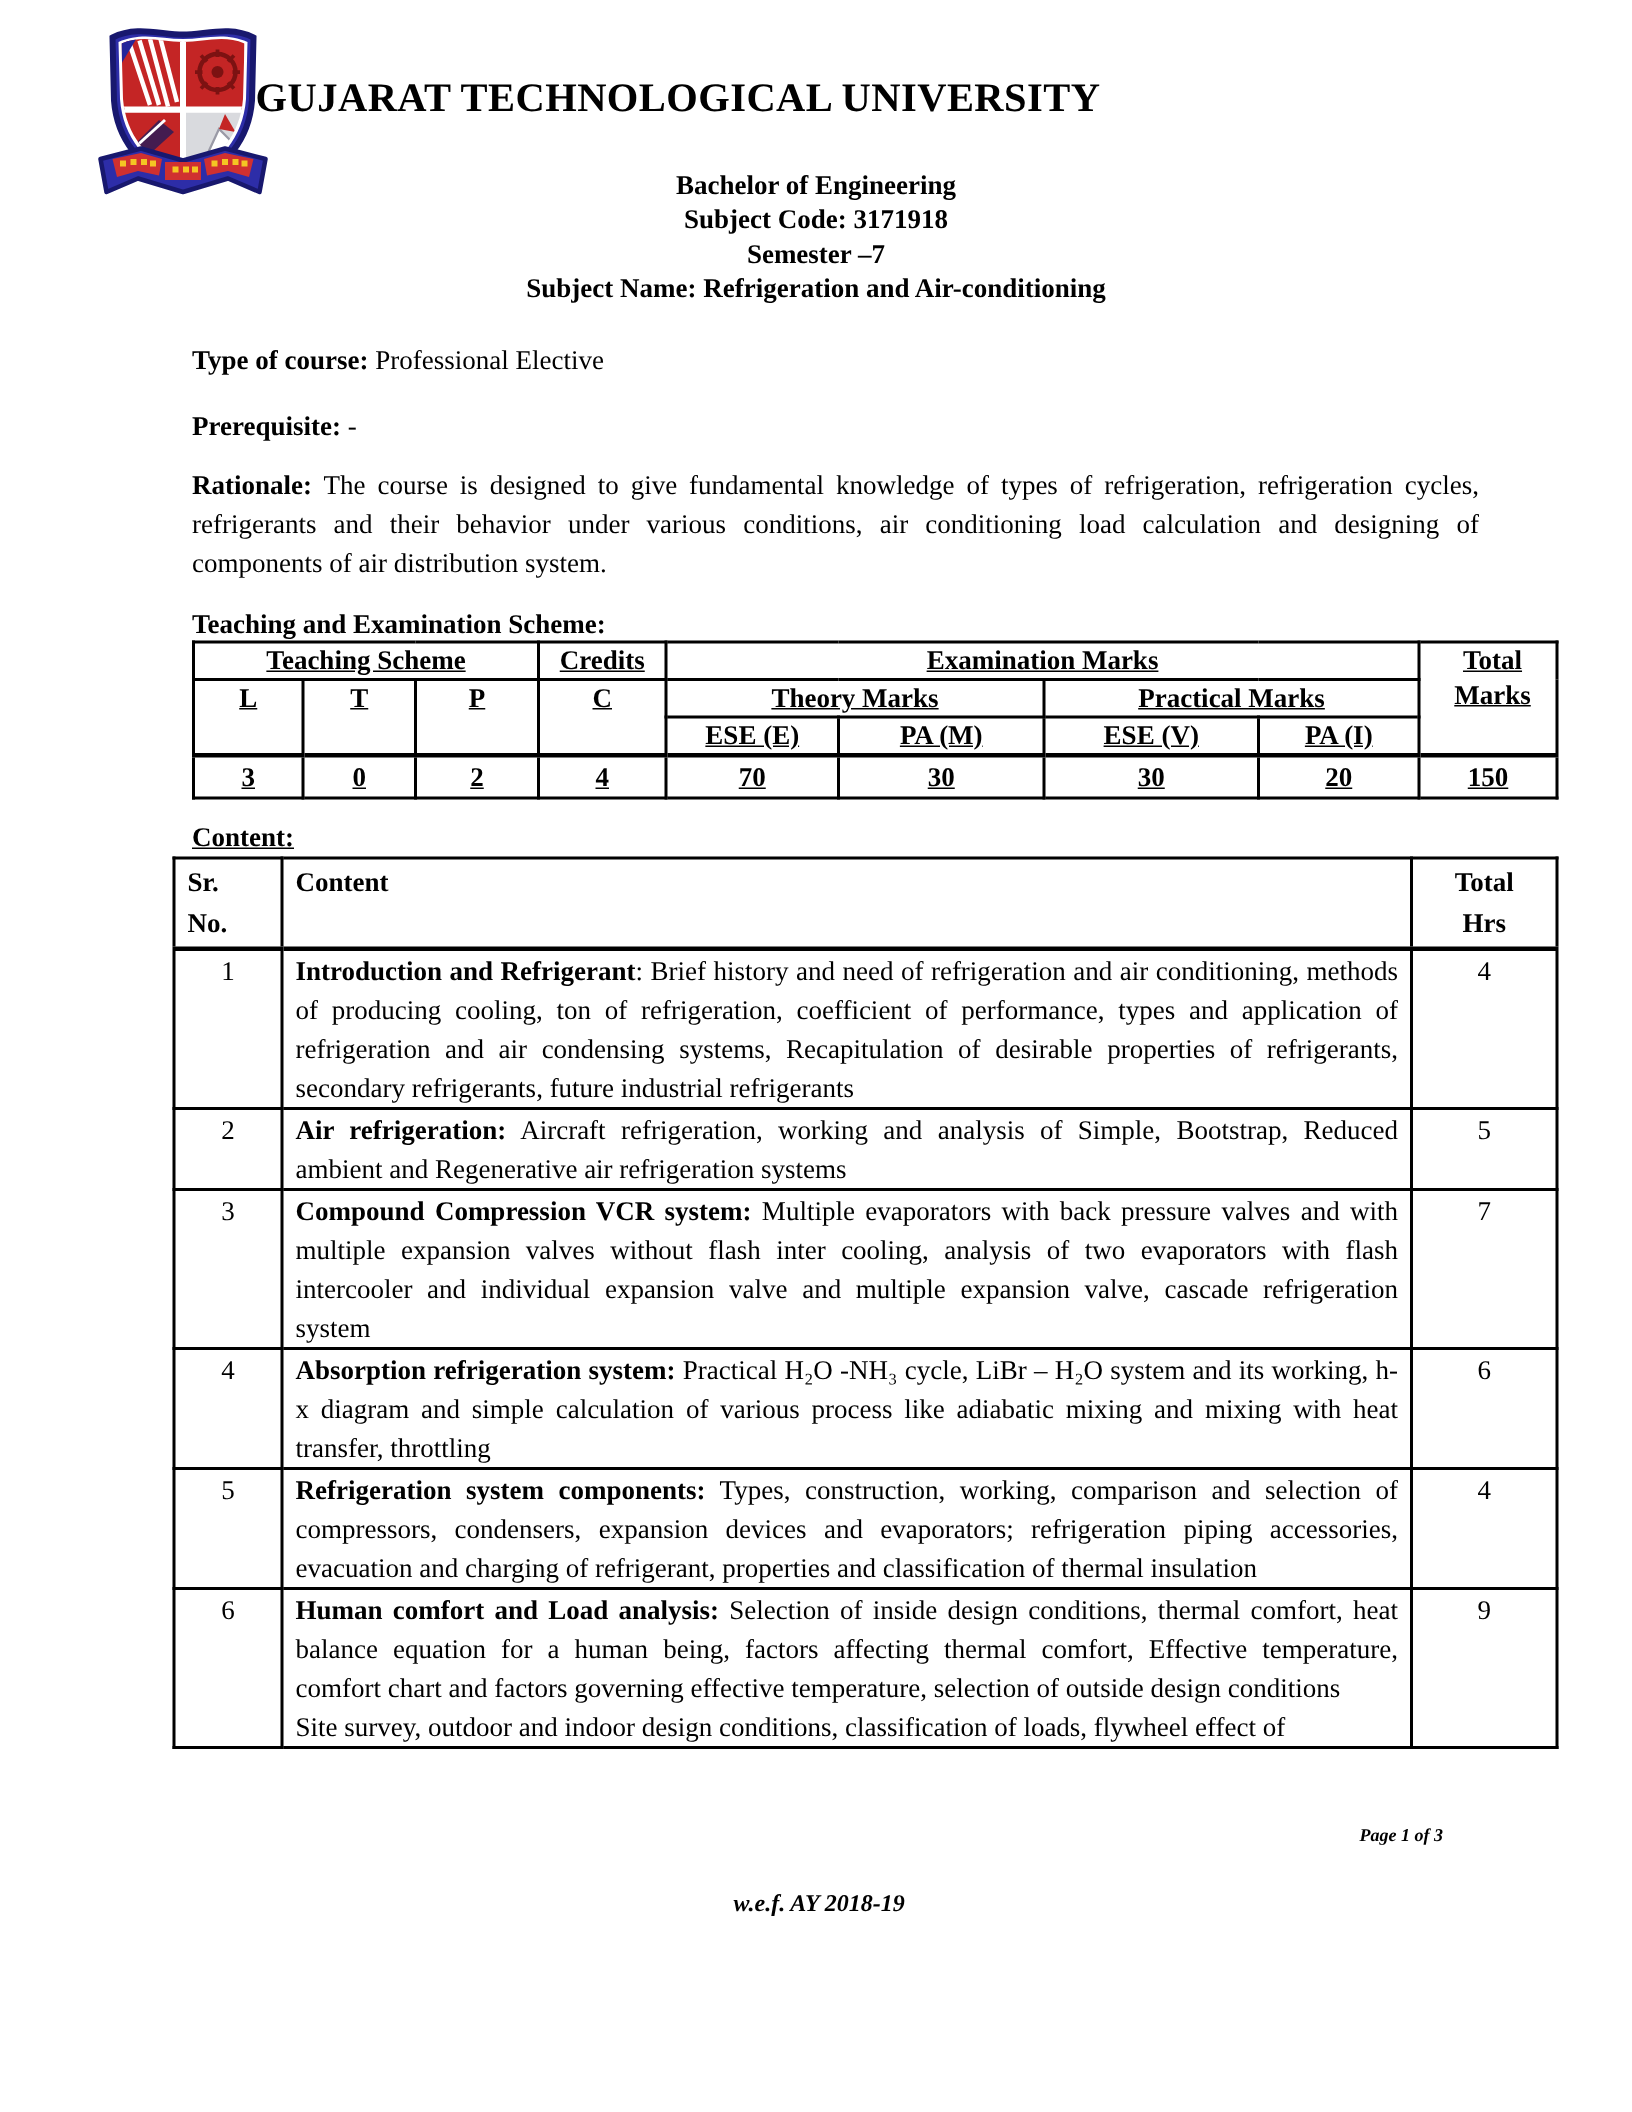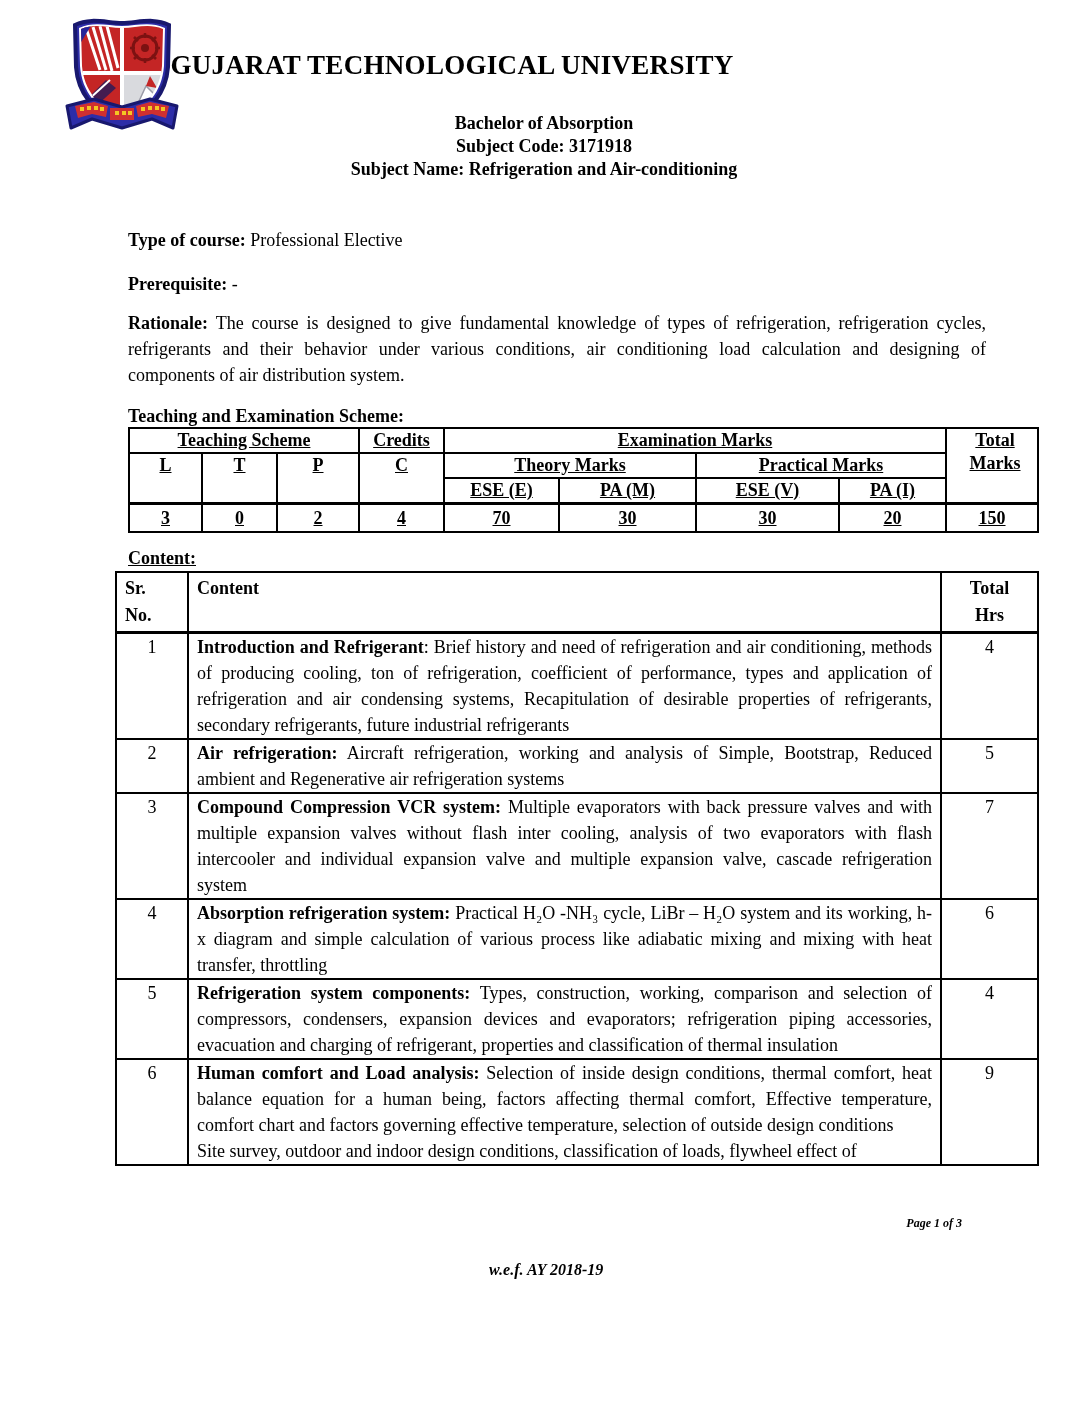--- a/index.html
+++ b/index.html
@@ -161,22 +161,23 @@
           <rect x="86" y="92" width="4" height="4"></rect>
           <rect x="93" y="92" width="4" height="4"></rect>
           <rect x="99" y="93" width="4" height="4"></rect>
       </g>
     </g>
   </svg>
 </div>
 
 <div class="abs uni-title">GUJARAT TECHNOLOGICAL UNIVERSITY</div>
 <div class="abs subhead">
-  <div>Bachelor of Absorption</div>
+  <div>Bachelor of Engineering</div>
   <div>Subject Code: 3171918</div>
+  <div>Semester –7</div>
   <div>Subject Name: Refrigeration and Air-conditioning</div>
 </div>
 
 <div class="abs sec sec-type"><span class="lbl">Type of course:</span><span> Professional Elective</span></div>
 
 <div class="abs sec sec-prereq"><span class="lbl">Prerequisite:</span><span> -</span></div>
 
 <div class="abs sec sec-rationale"><span class="lbl">Rationale:</span><span> The course is designed to give fundamental knowledge of types of refrigeration, refrigeration cycles, refrigerants and their behavior under various conditions, air conditioning load calculation and designing of components of air distribution system.</span></div>
 
 <div class="abs sec sec-teach-head">Teaching and Examination Scheme:</div>

